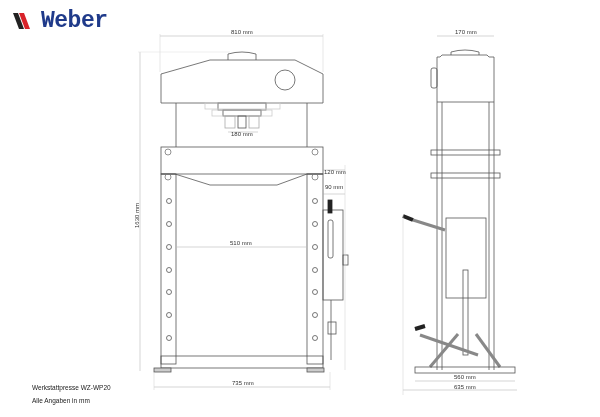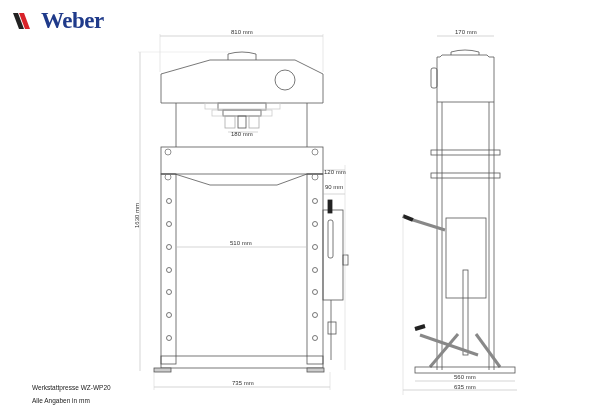--- a/index.html
+++ b/index.html
@@ -1,18 +1,18 @@
 <!DOCTYPE html>
 <html><head>
 <meta charset="utf-8">
 <style>
   html, body { margin:0; padding:0; background:#ffffff; }
   body { width:600px; height:417px; position:relative; overflow:hidden; font-family:"Liberation Sans", sans-serif; }
   .logo { position:absolute; left:13px; top:8px; height:26px; display:flex; align-items:center; }
-  .logo-text { font-family:Liberation Serif, serif; font-weight:bold; font-size:23px; color:#1f3a8a; letter-spacing:-0.5px; margin-left:2px; }
+  .logo-text { font-family:Liberation Mono, monospace; font-weight:bold; font-size:23px; color:#1f3a8a; letter-spacing:-0.5px; margin-left:2px; }
   .dim { position:absolute; font-size:6px; color:#333; white-space:nowrap; font-family:"Liberation Sans", sans-serif; }
   .caption { position:absolute; font-size:6.5px; color:#222; font-family:"Liberation Sans", sans-serif; }
   svg.drawing { position:absolute; left:0; top:0; }
 </style>
 </head>
 <body>
 
 <div class="logo">
   <svg width="26" height="20" viewBox="0 0 26 20">
     <polygon points="0,2 5,2 11,18 6,18" fill="#222"></polygon>

